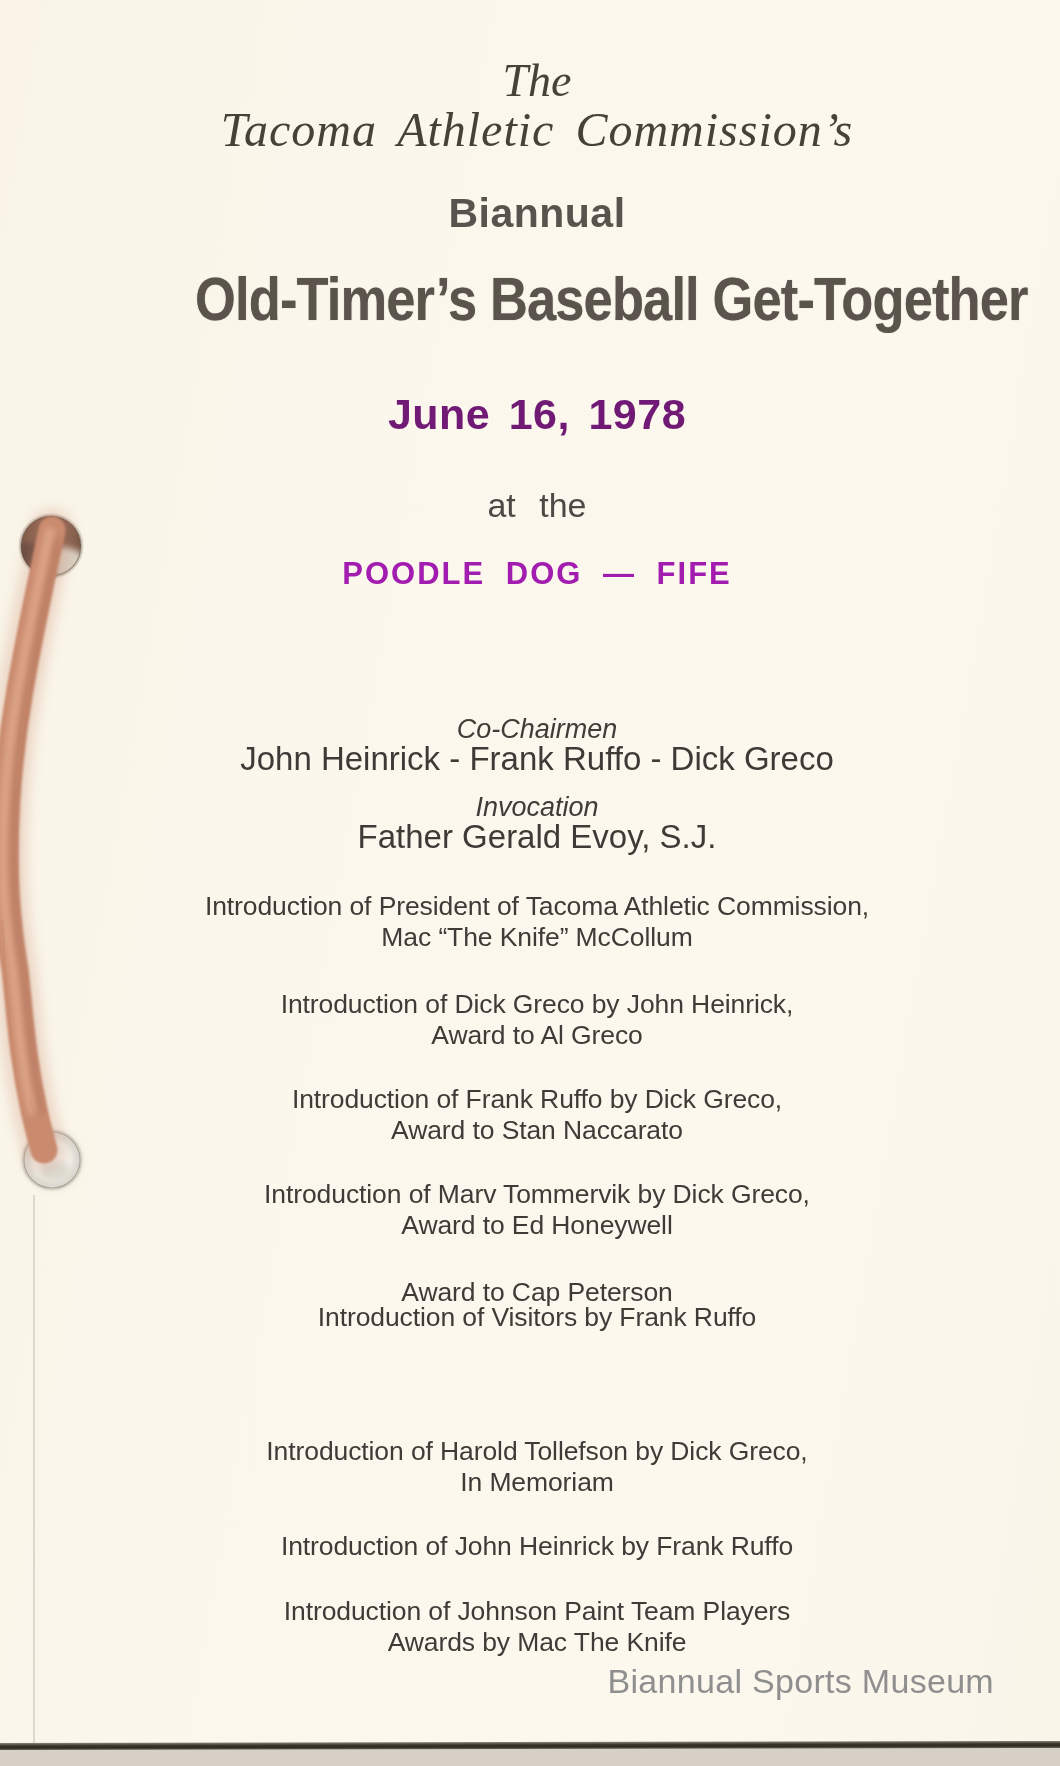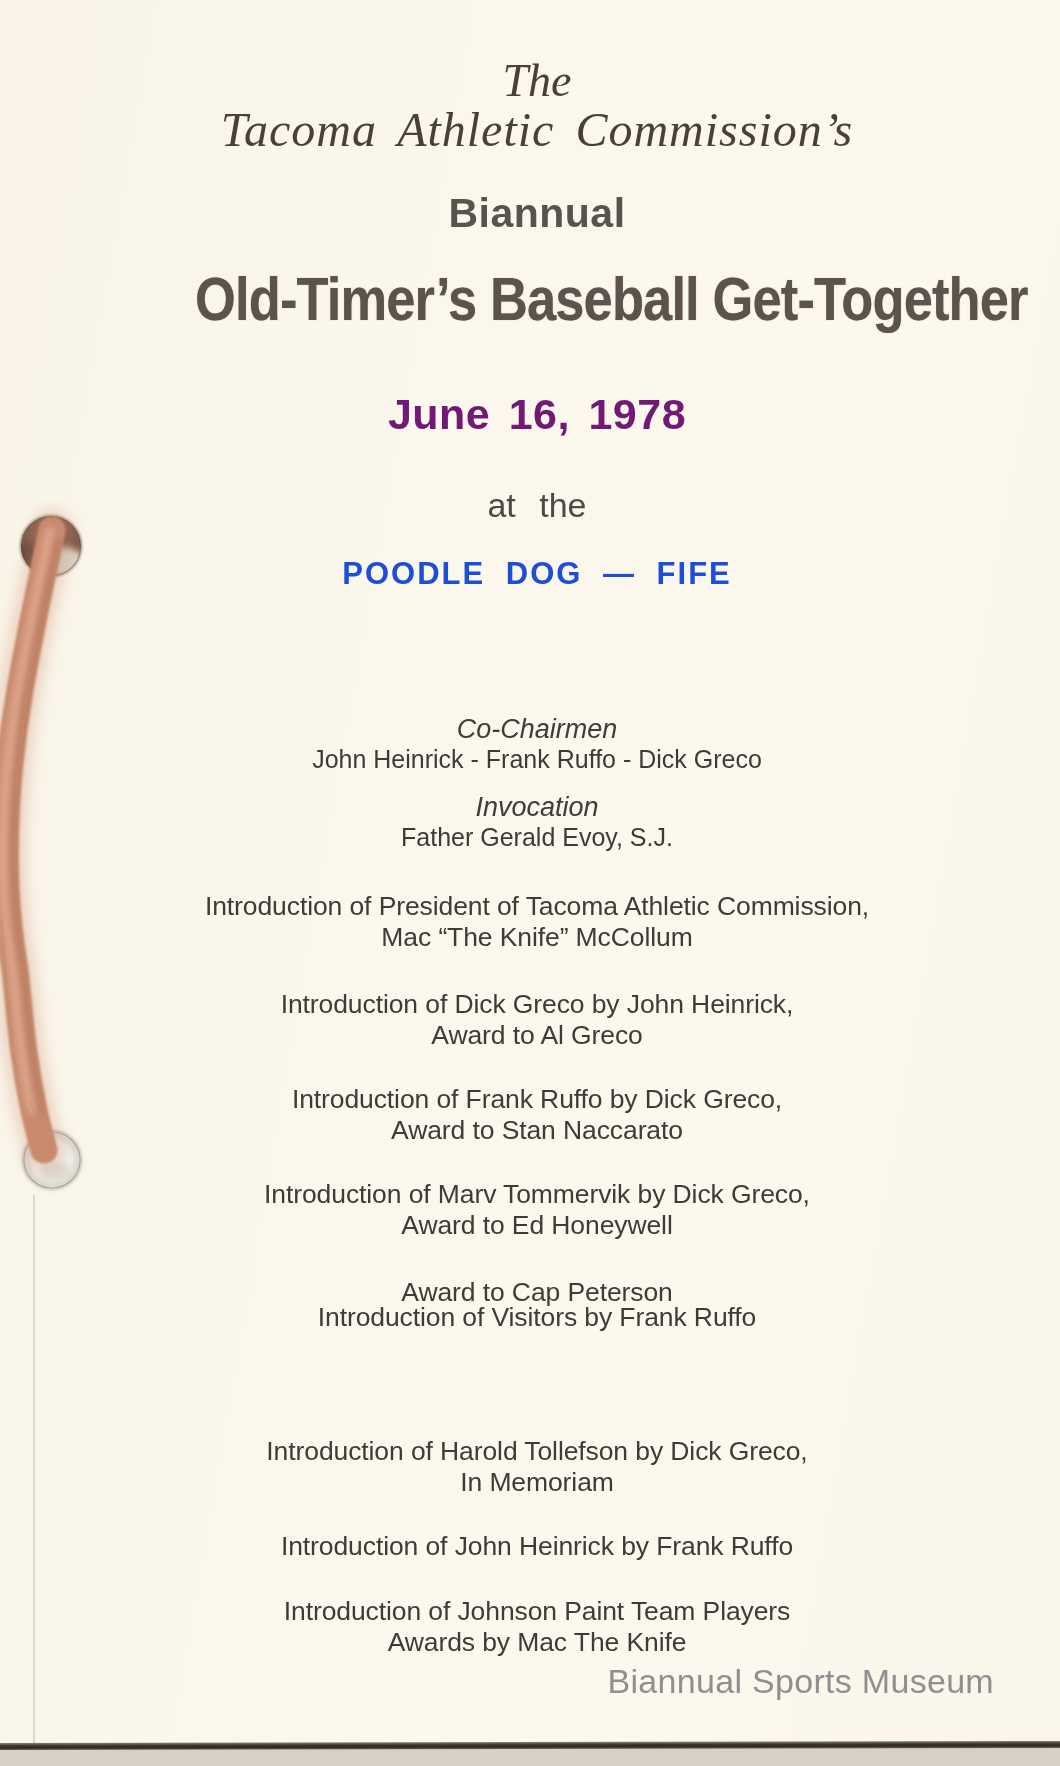--- a/index.html
+++ b/index.html
@@ -35,25 +35,25 @@
   .t-org{top:102px;font-size:48px;letter-spacing:1px;word-spacing:8px;}
   .t-biannual{top:190px;font-size:41px;font-weight:bold;color:#58534c;letter-spacing:0.5px;}
   .t-title{
     position:absolute;left:130px;width:930px;top:264px;text-align:center;z-index:4;
     font-size:61px;font-weight:bold;color:#5a544d;letter-spacing:-1px;white-space:nowrap;
     transform:scaleX(0.86);transform-origin:center;
     text-shadow:0 0 1px rgba(90,84,77,0.6);
   }
   .t-date{top:390px;font-size:43px;font-weight:bold;color:#701a75;letter-spacing:0.5px;word-spacing:6px;}
   .t-atthe{top:486px;font-size:34px;color:#4c4946;word-spacing:14px;}
-  .t-venue{top:556px;font-size:31px;font-weight:bold;color:#1d4ed8;letter-spacing:2px;word-spacing:10px;}
+  .t-venue{top:556px;font-size:31px;font-weight:bold;color:#a21caf;letter-spacing:2px;word-spacing:10px;}
 
   .grp{position:absolute;left:14px;width:1046px;text-align:center;z-index:4;line-height:30px;}
   .grp .role{font-style:italic;font-size:27px;color:#403d39;}
-  .grp .names{font-size:25px;color:#3e3b37;}
+  .grp .names{font-size:33px;color:#3e3b37;}
   .grp-0{top:714px;}
   .grp-1{top:792px;}
 
   .program-item{
     position:absolute;left:14px;width:1046px;text-align:center;z-index:4;
     font-size:26.5px;color:#3f3b37;line-height:31px;letter-spacing:-0.1px;
   }
   .watermark{
     position:absolute;top:1662px;right:66px;z-index:4;
     font-size:34px;color:#8f8f8f;letter-spacing:0.3px;

